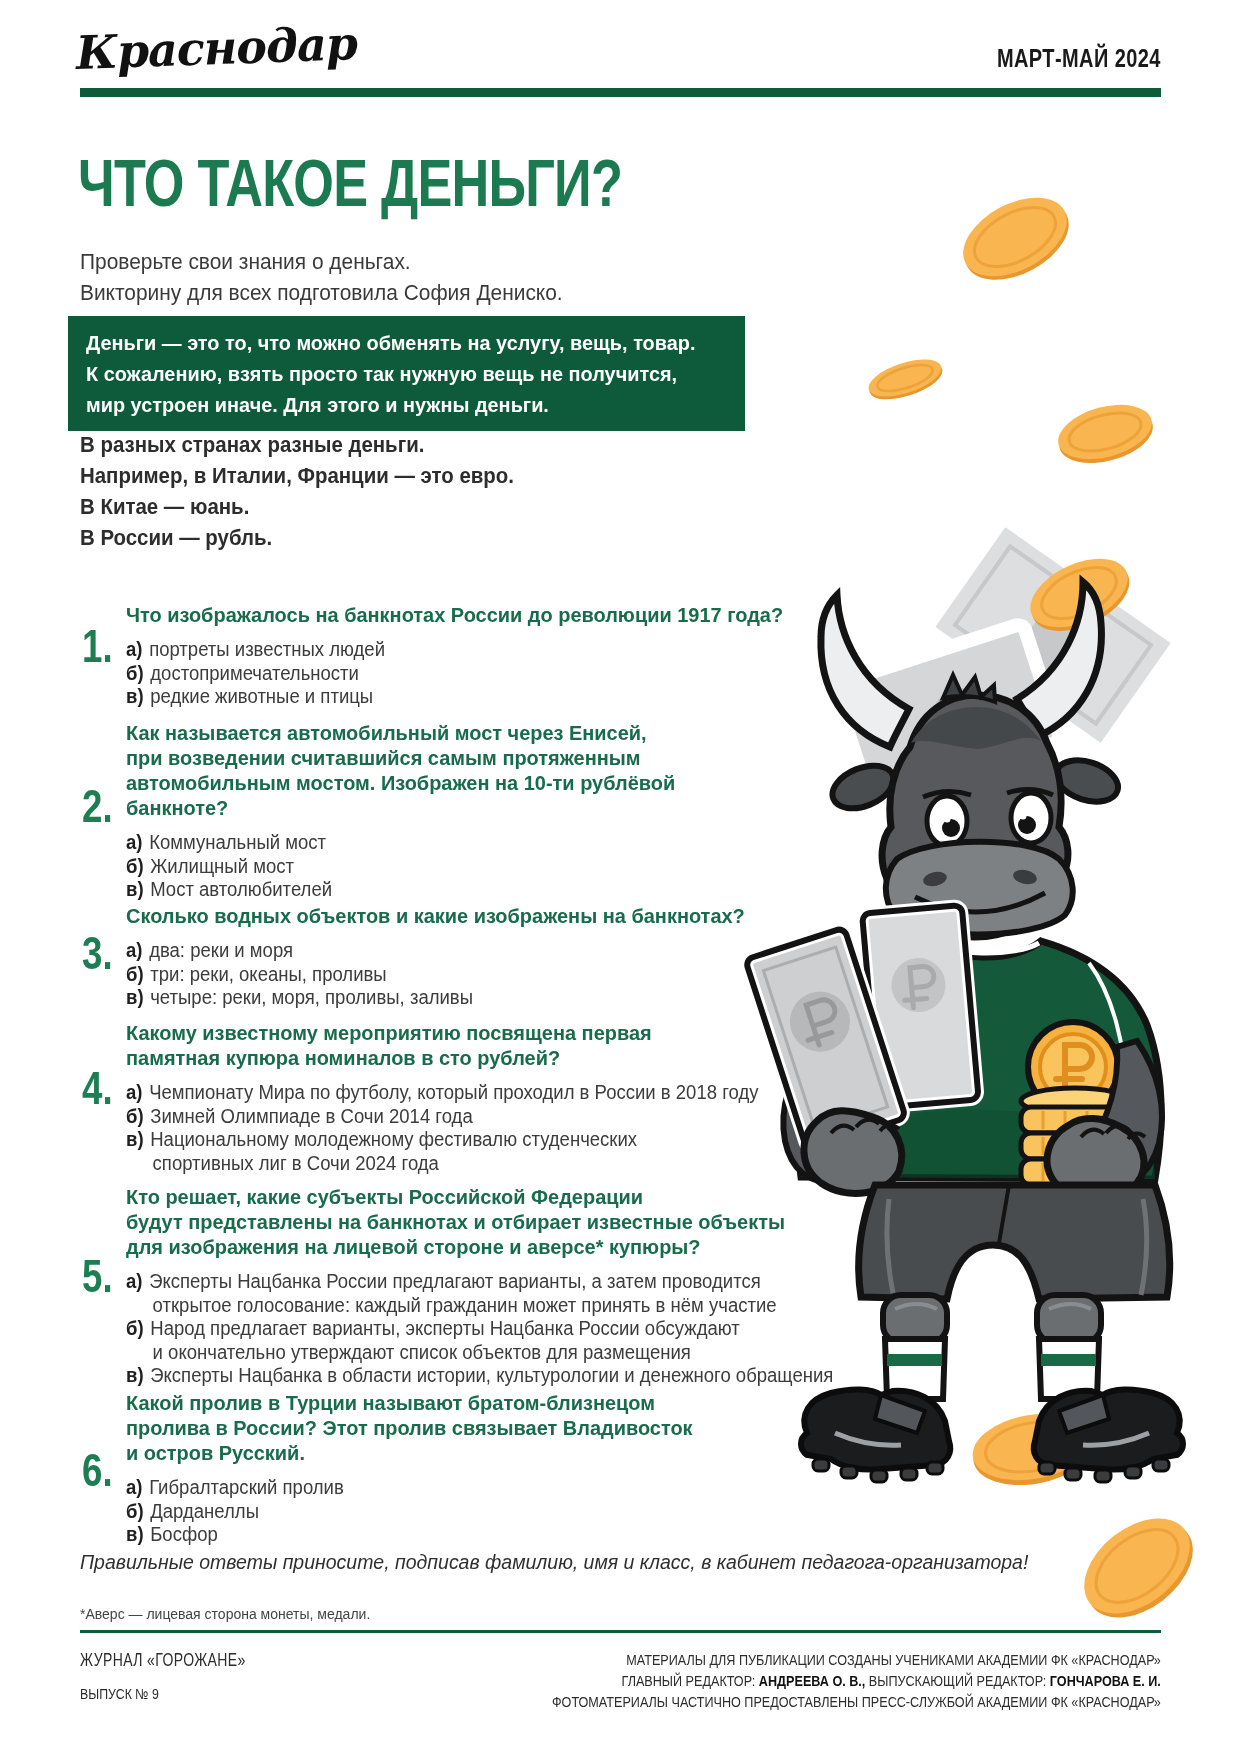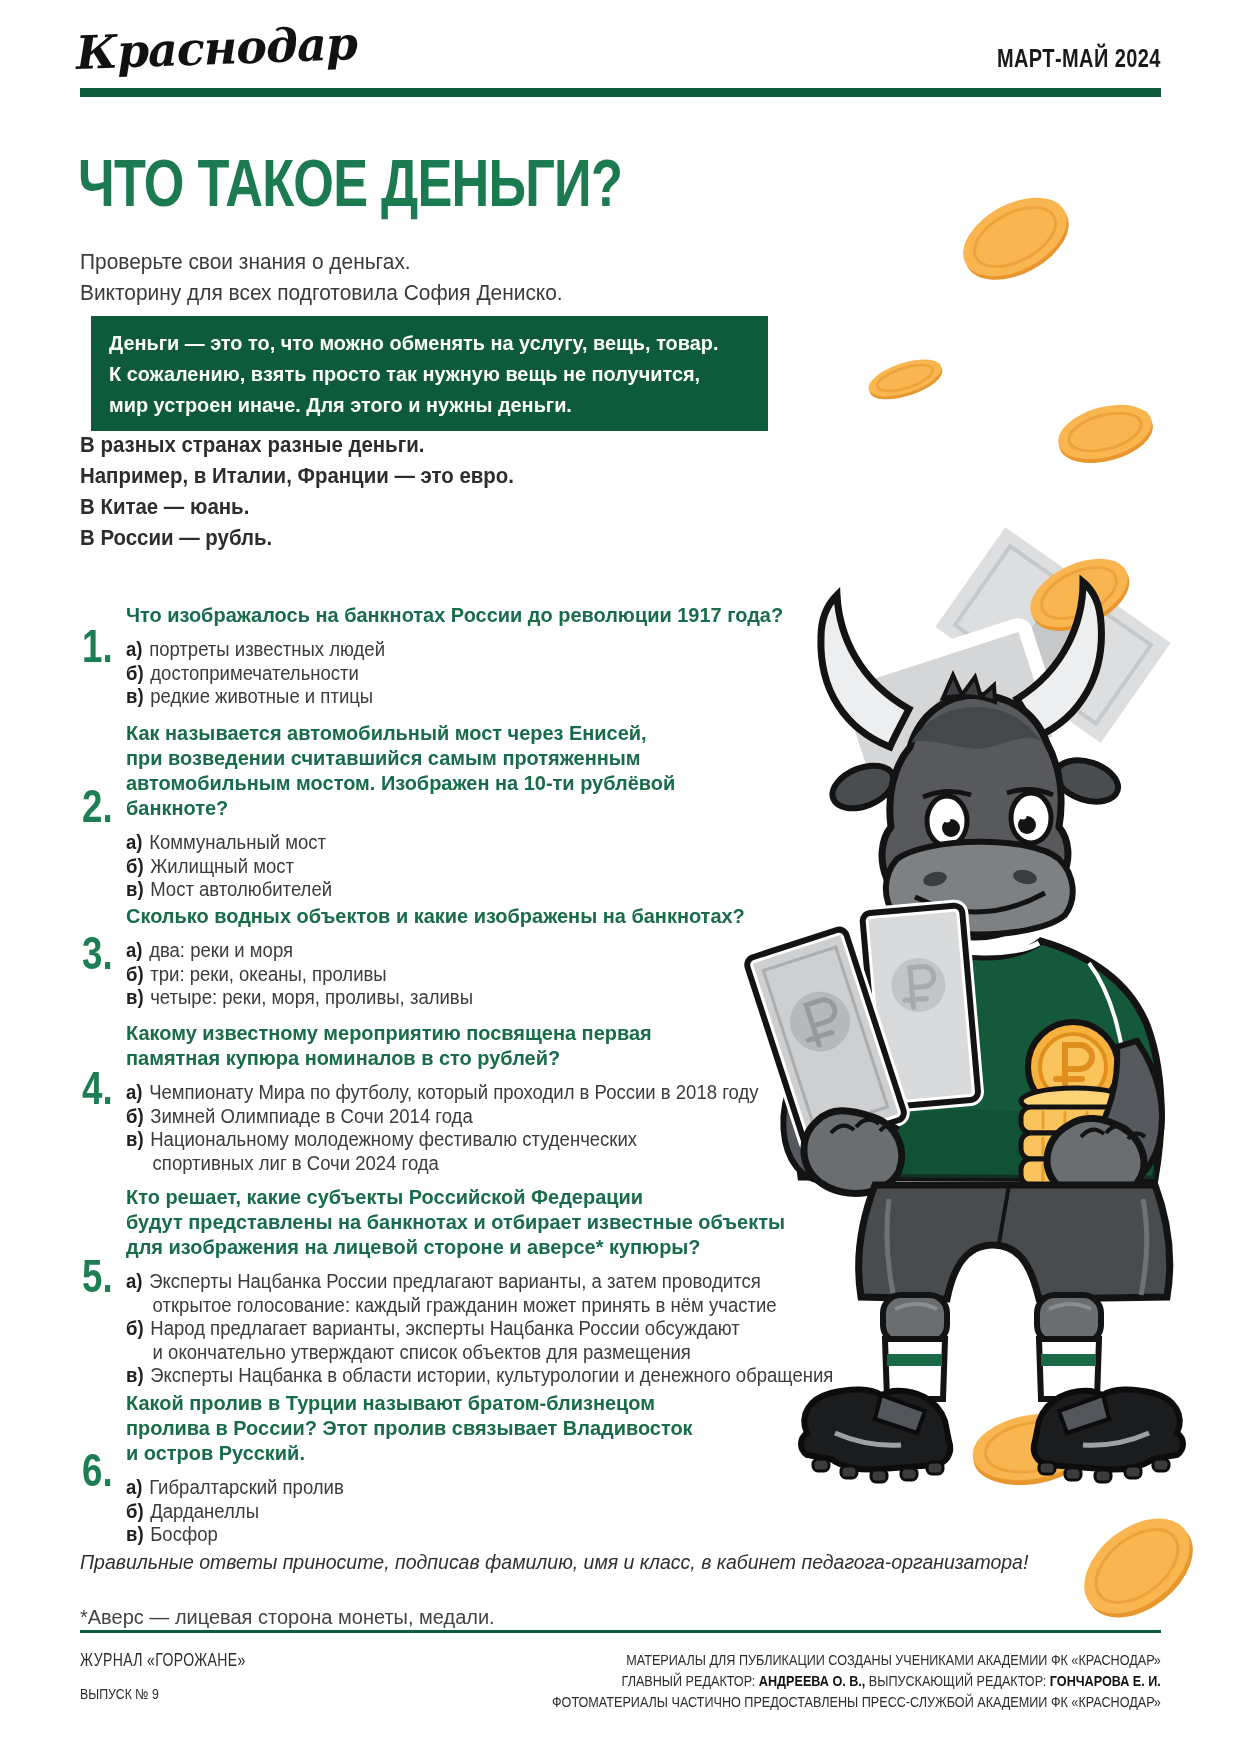--- a/index.html
+++ b/index.html
@@ -14,37 +14,37 @@
   .logo{left:76px;top:26px;font-family:"DejaVu Serif",serif;font-style:italic;font-weight:bold;
         font-size:46px;color:#111;letter-spacing:-1px;transform:rotate(-2deg);transform-origin:0 50%;}
   .issue-date{right:80px;top:44px;font-size:25px;font-weight:bold;color:#1a1a1a;
         transform:scaleX(0.8);transform-origin:100% 0;letter-spacing:0.5px;}
   .top-rule{left:80px;top:88px;width:1081px;height:9px;background:#0E5B3B;}
   
   .page-title{left:78px;top:144px;font-size:67px;font-weight:bold;color:#1C7A50;
         transform:scaleX(0.78);transform-origin:0 0;letter-spacing:-1px;white-space:pre;}
   .intro{left:80px;top:246px;font-size:22px;line-height:31px;color:#3a3a3a;
         transform:scaleX(0.95);transform-origin:0 0;white-space:pre;}
-  .def-box{left:91px;top:316px;width:641px;background:#0E5B3B;padding:11px 18px;}
+  .def-box{left:68px;top:316px;width:641px;background:#0E5B3B;padding:11px 18px;}
   .def-box-inner{color:#ffffff;font-weight:bold;font-size:20.5px;line-height:31px;
         transform:scaleX(0.97);transform-origin:0 0;white-space:pre;}
   .currencies{left:80px;top:430px;font-size:21.5px;line-height:31px;font-weight:bold;color:#2d2d2d;
         transform:scaleX(0.95);transform-origin:0 0;white-space:pre;}
   
   .question{position:absolute;left:80px;z-index:2;}
   .qnum{position:absolute;left:2px;width:52px;font-size:47px;font-weight:bold;color:#1E7E53;
         transform:scaleX(0.78);transform-origin:0 0;}
   .qbody{margin-left:46px;transform:scaleX(0.95);transform-origin:0 0;}
   .qtitle{font-size:21px;line-height:25px;font-weight:bold;color:#186C4B;white-space:pre;margin-bottom:11px;}
   .opt{font-size:19.5px;line-height:23.5px;color:#3c3c3c;white-space:pre;padding-left:28px;text-indent:-28px;}
   .optl{font-weight:bold;color:#1f1f1f;margin-right:7px;}
   
   .outro{left:80px;top:1550px;font-size:20.5px;font-style:italic;color:#2f2f2f;
         transform:scaleX(0.95);transform-origin:0 0;white-space:pre;}
-  .footnote{left:80px;top:1606px;font-size:20px;color:#444;white-space:pre;}
+  .footnote{left:80px;top:1606px;font-size:14px;color:#444;white-space:pre;}
   .bottom-rule{left:80px;top:1630px;width:1081px;height:2.5px;background:#0E5B3B;}
   .f-journal{left:80px;top:1650px;font-size:17.5px;color:#2c2c2c;letter-spacing:0.5px;
         transform:scaleX(0.8);transform-origin:0 0;}
   .f-issue{left:80px;top:1686px;font-size:14.5px;color:#2c2c2c;
         transform:scaleX(0.85);transform-origin:0 0;}
   .f-credits{right:80px;top:1650px;font-size:14.5px;line-height:21px;color:#2c2c2c;text-align:right;
         transform:scaleX(0.87);transform-origin:100% 0;white-space:pre;}
   .f-credits b{font-weight:bold;color:#111;}
   
   .coin{position:absolute;z-index:1;}

